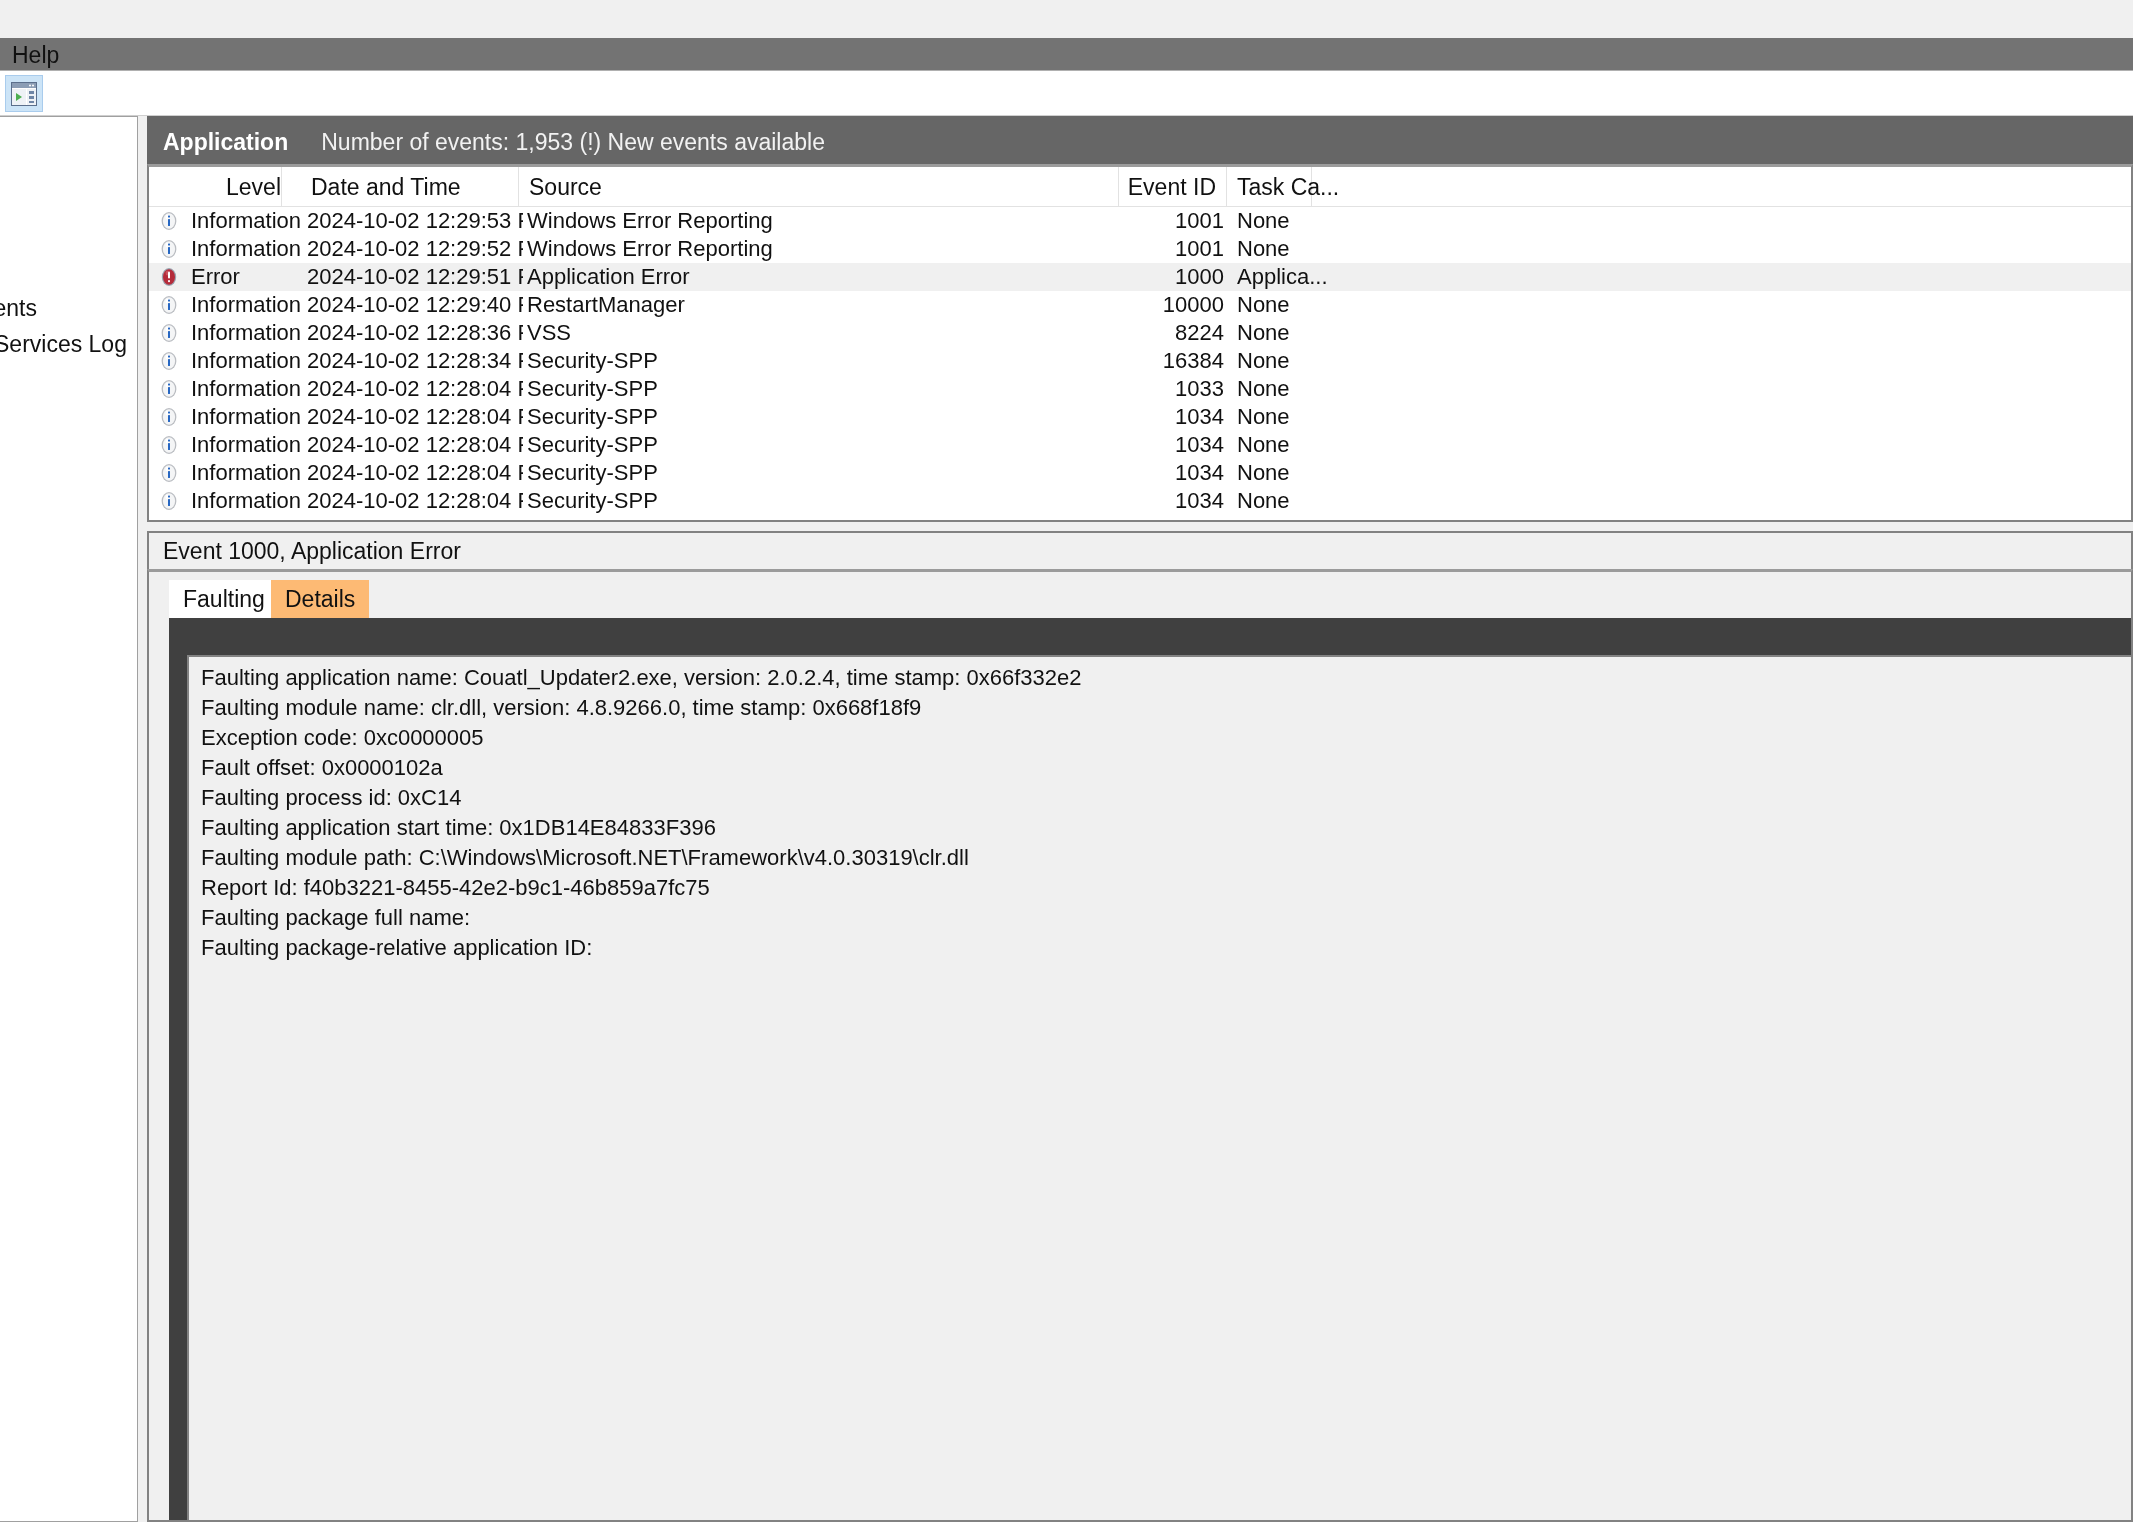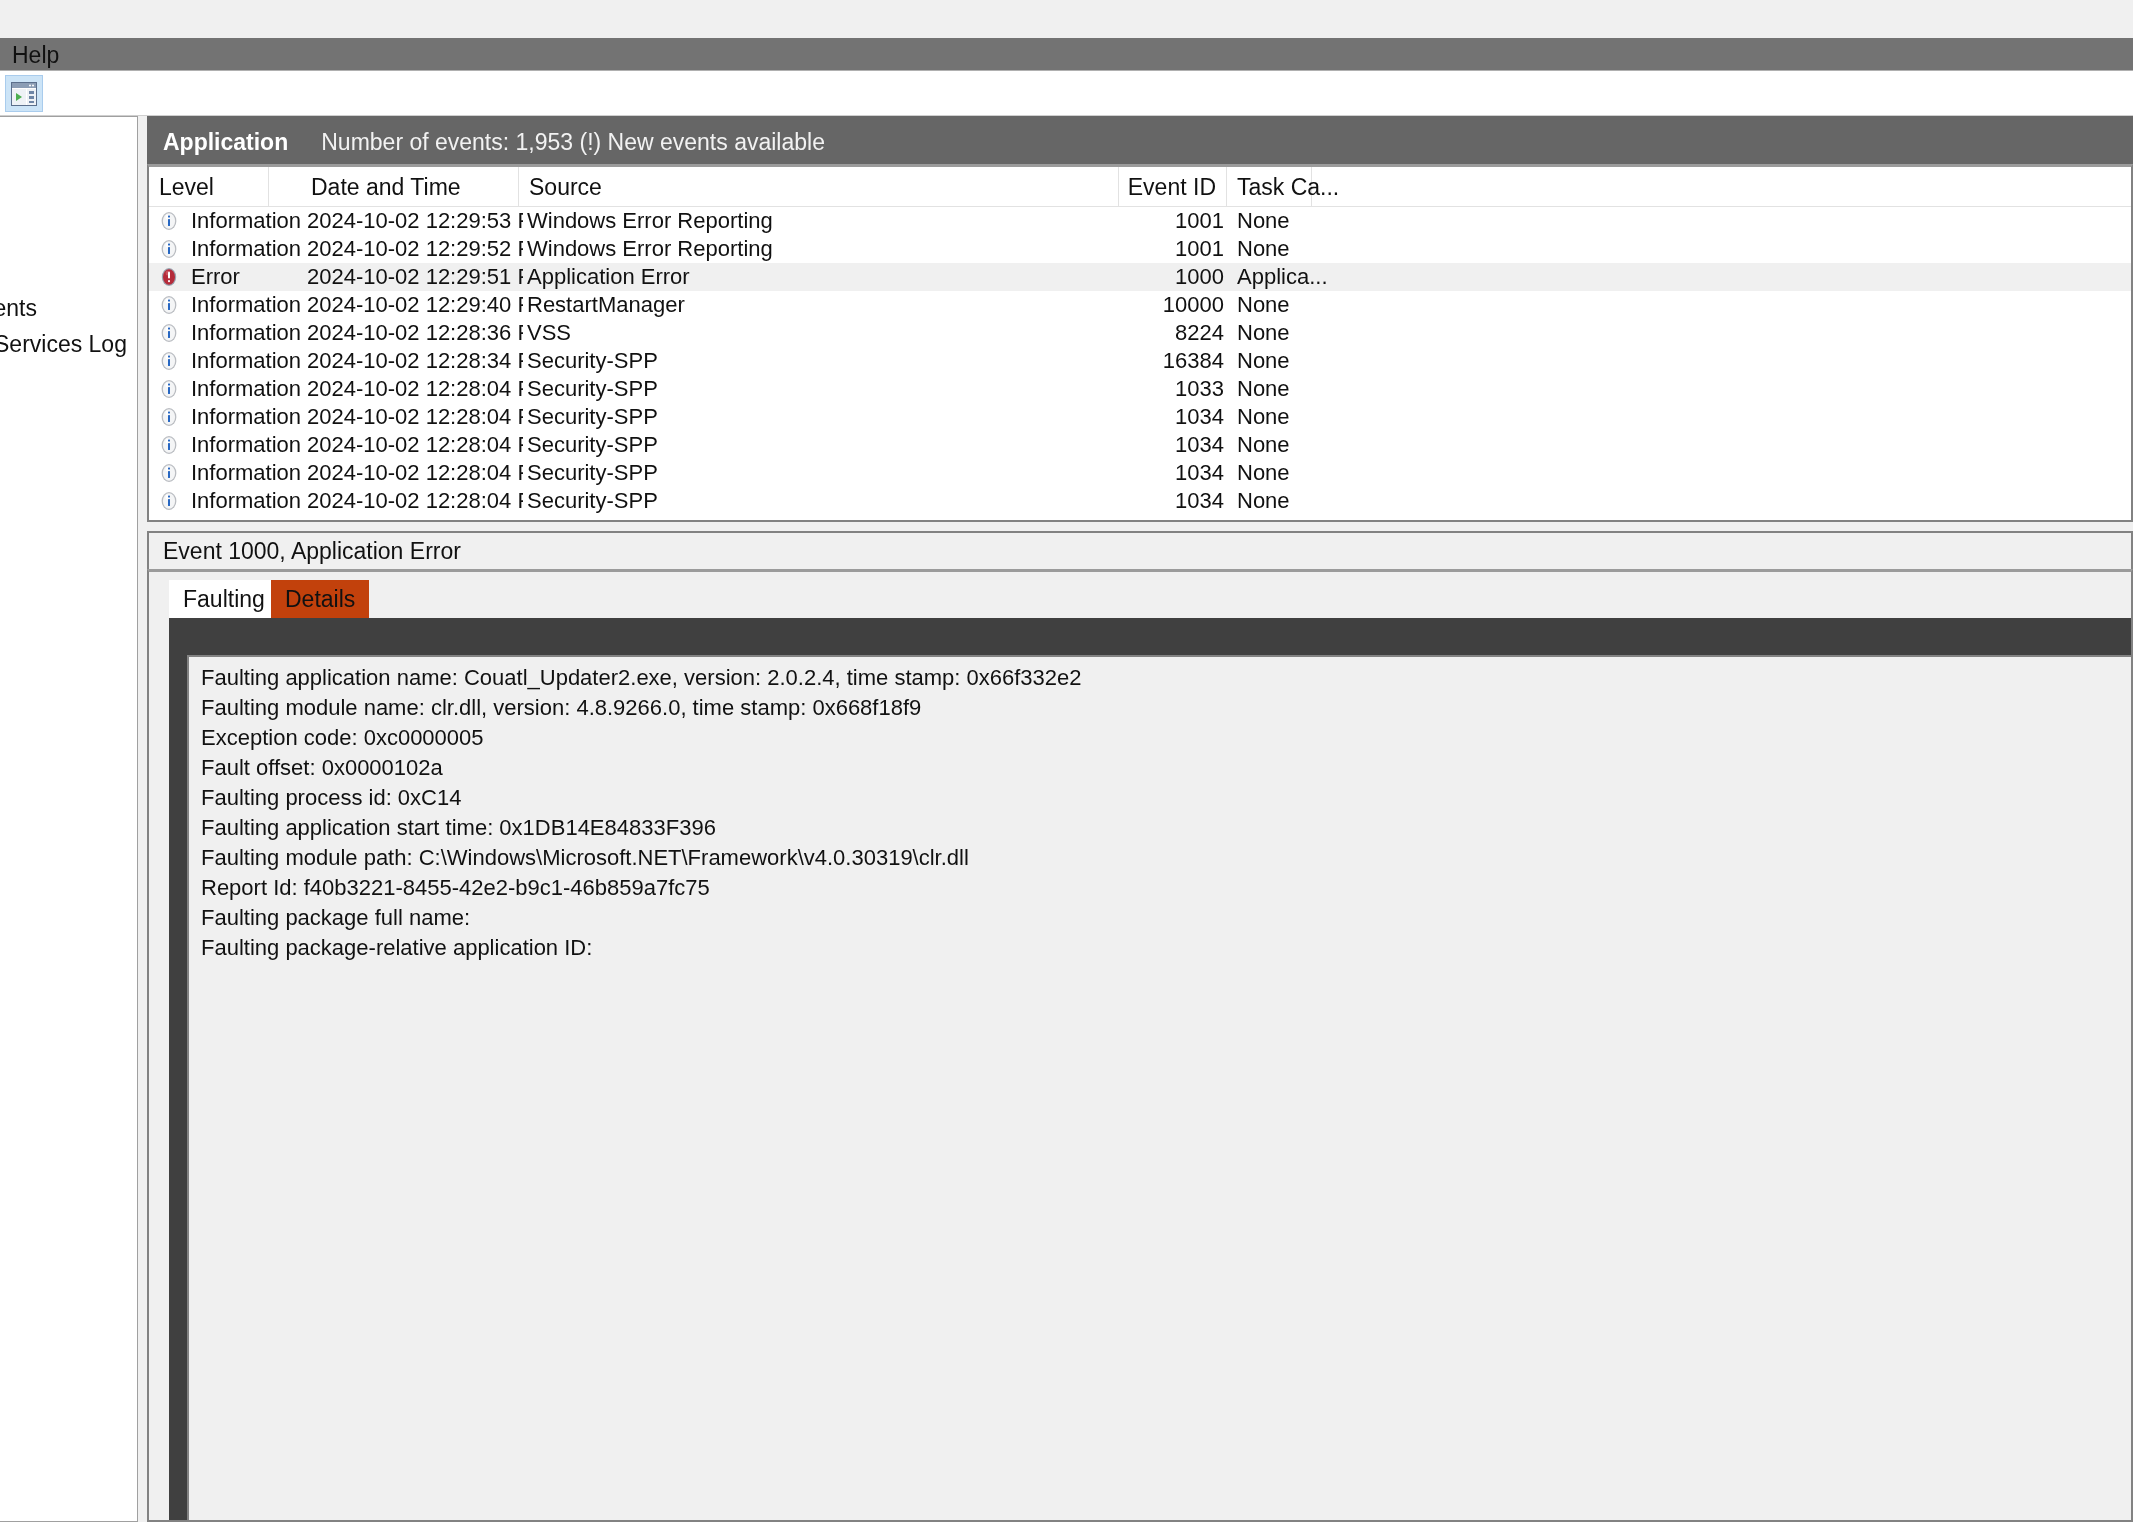--- a/index.html
+++ b/index.html
@@ -112,21 +112,21 @@
     border-bottom: 1px solid #e2e2e2;
   }
   .col-h {
     position: absolute; top: 0;
     height: 40px; line-height: 40px;
     font-size: 23px; color: #111;
     border-right: 1px solid #e2e2e2;
     padding-left: 10px;
     white-space: nowrap;
   }
-  .col-h.level   { left: 0px;   width: 120px; }
+  .col-h.level   { left: 13px;   width: 120px; text-align: right; }
   .col-h.date    { left: 152px; width: 218px; }
   .col-h.source  { left: 370px; width: 600px; }
   .col-h.eid     { left: 970px; width: 108px; text-align: right; padding-left: 0; padding-right: 10px; }
   .col-h.task    { left: 1078px;width: 85px; }
   .col-h.blank   { left: 1163px;width: 819px; border-right: none; }
 
   .rows { position: relative; }
   .row {
     position: relative;
     height: 28px;
@@ -171,21 +171,21 @@
   }
   .tabstrip {
     position: absolute; left: 0; top: 8px;
     width: 1982px; height: 40px;
   }
   .tab {
     position: absolute; top: 0;
     height: 40px; line-height: 38px;
     font-size: 23px; color: #111;
     padding: 0 14px;
-    background: #c2410c;
+    background: #fdba74;
   }
   .tab.active {
     background: #ffffff;
   }
   .tab-general { left: 20px; }
   .tab-details { left: 122px; }
 
   .detail-body {
     position: absolute; left: 20px; top: 46px;
     width: 1962px; height: 903px;

